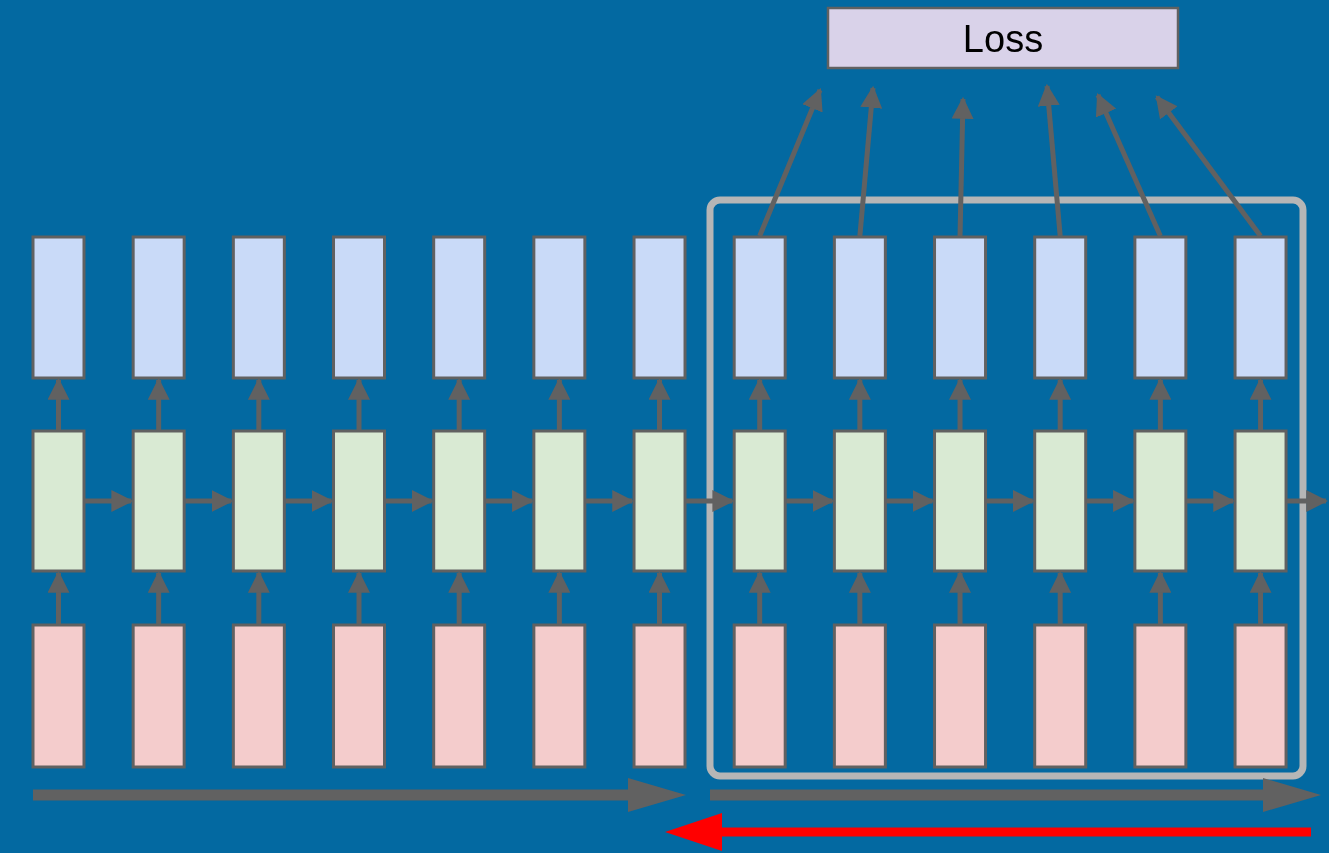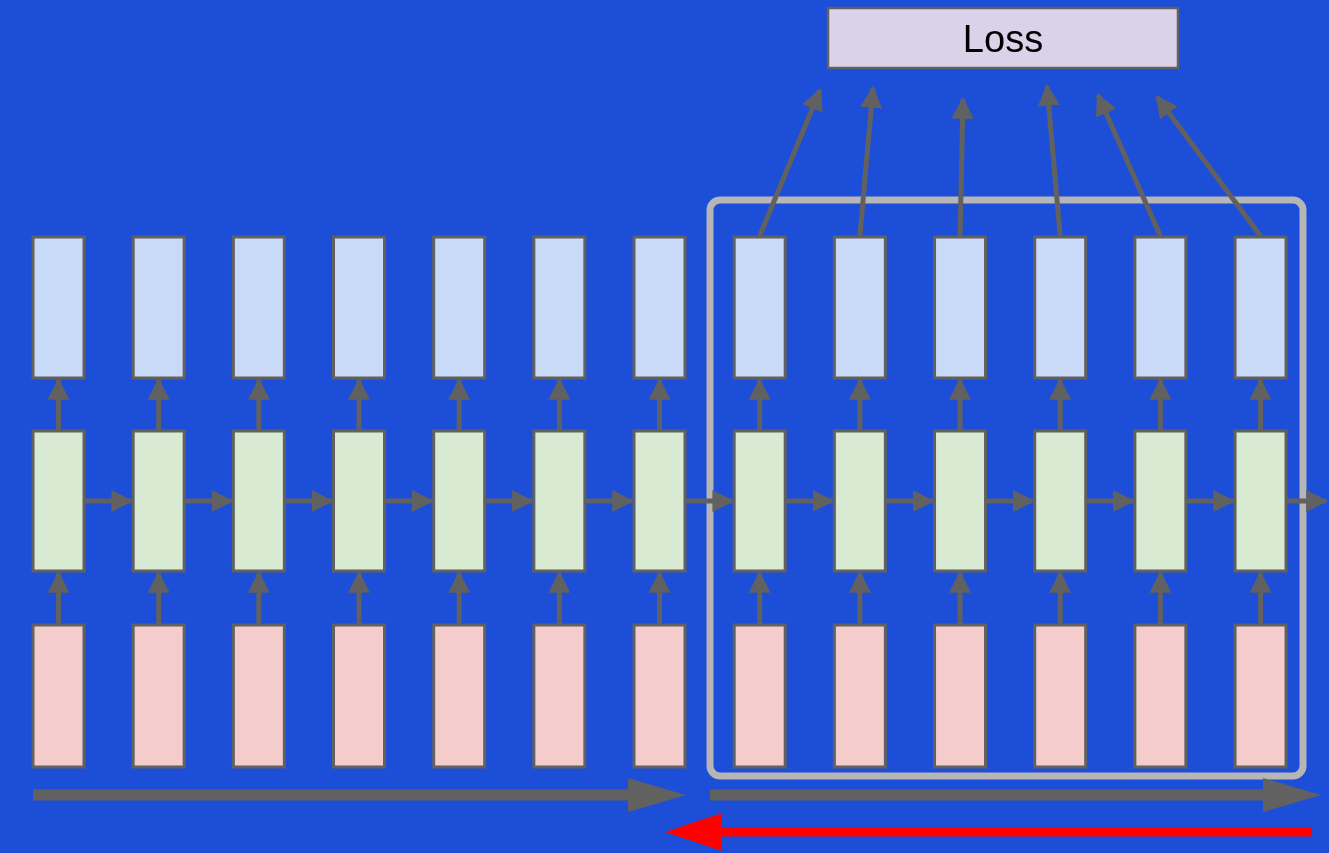--- a/index.html
+++ b/index.html
@@ -1,19 +1,19 @@
 <!DOCTYPE html>
 <html><head>
 <meta charset="utf-8">
 <style>
   html, body { margin: 0; padding: 0; background: #ffffff; }
   .stage {
     width: 1329px; height: 853px; position: relative;
     font-family: "Liberation Sans", sans-serif;
-    background: #1d4ed8; overflow: hidden;
+    background: #0369a1; overflow: hidden;
   }
   svg { display: block; }
   #loss-text {
     font-family: "Liberation Sans", sans-serif;
     font-size: 38px;
     fill: #000000;
   }
 </style>
 </head>
 <body>

